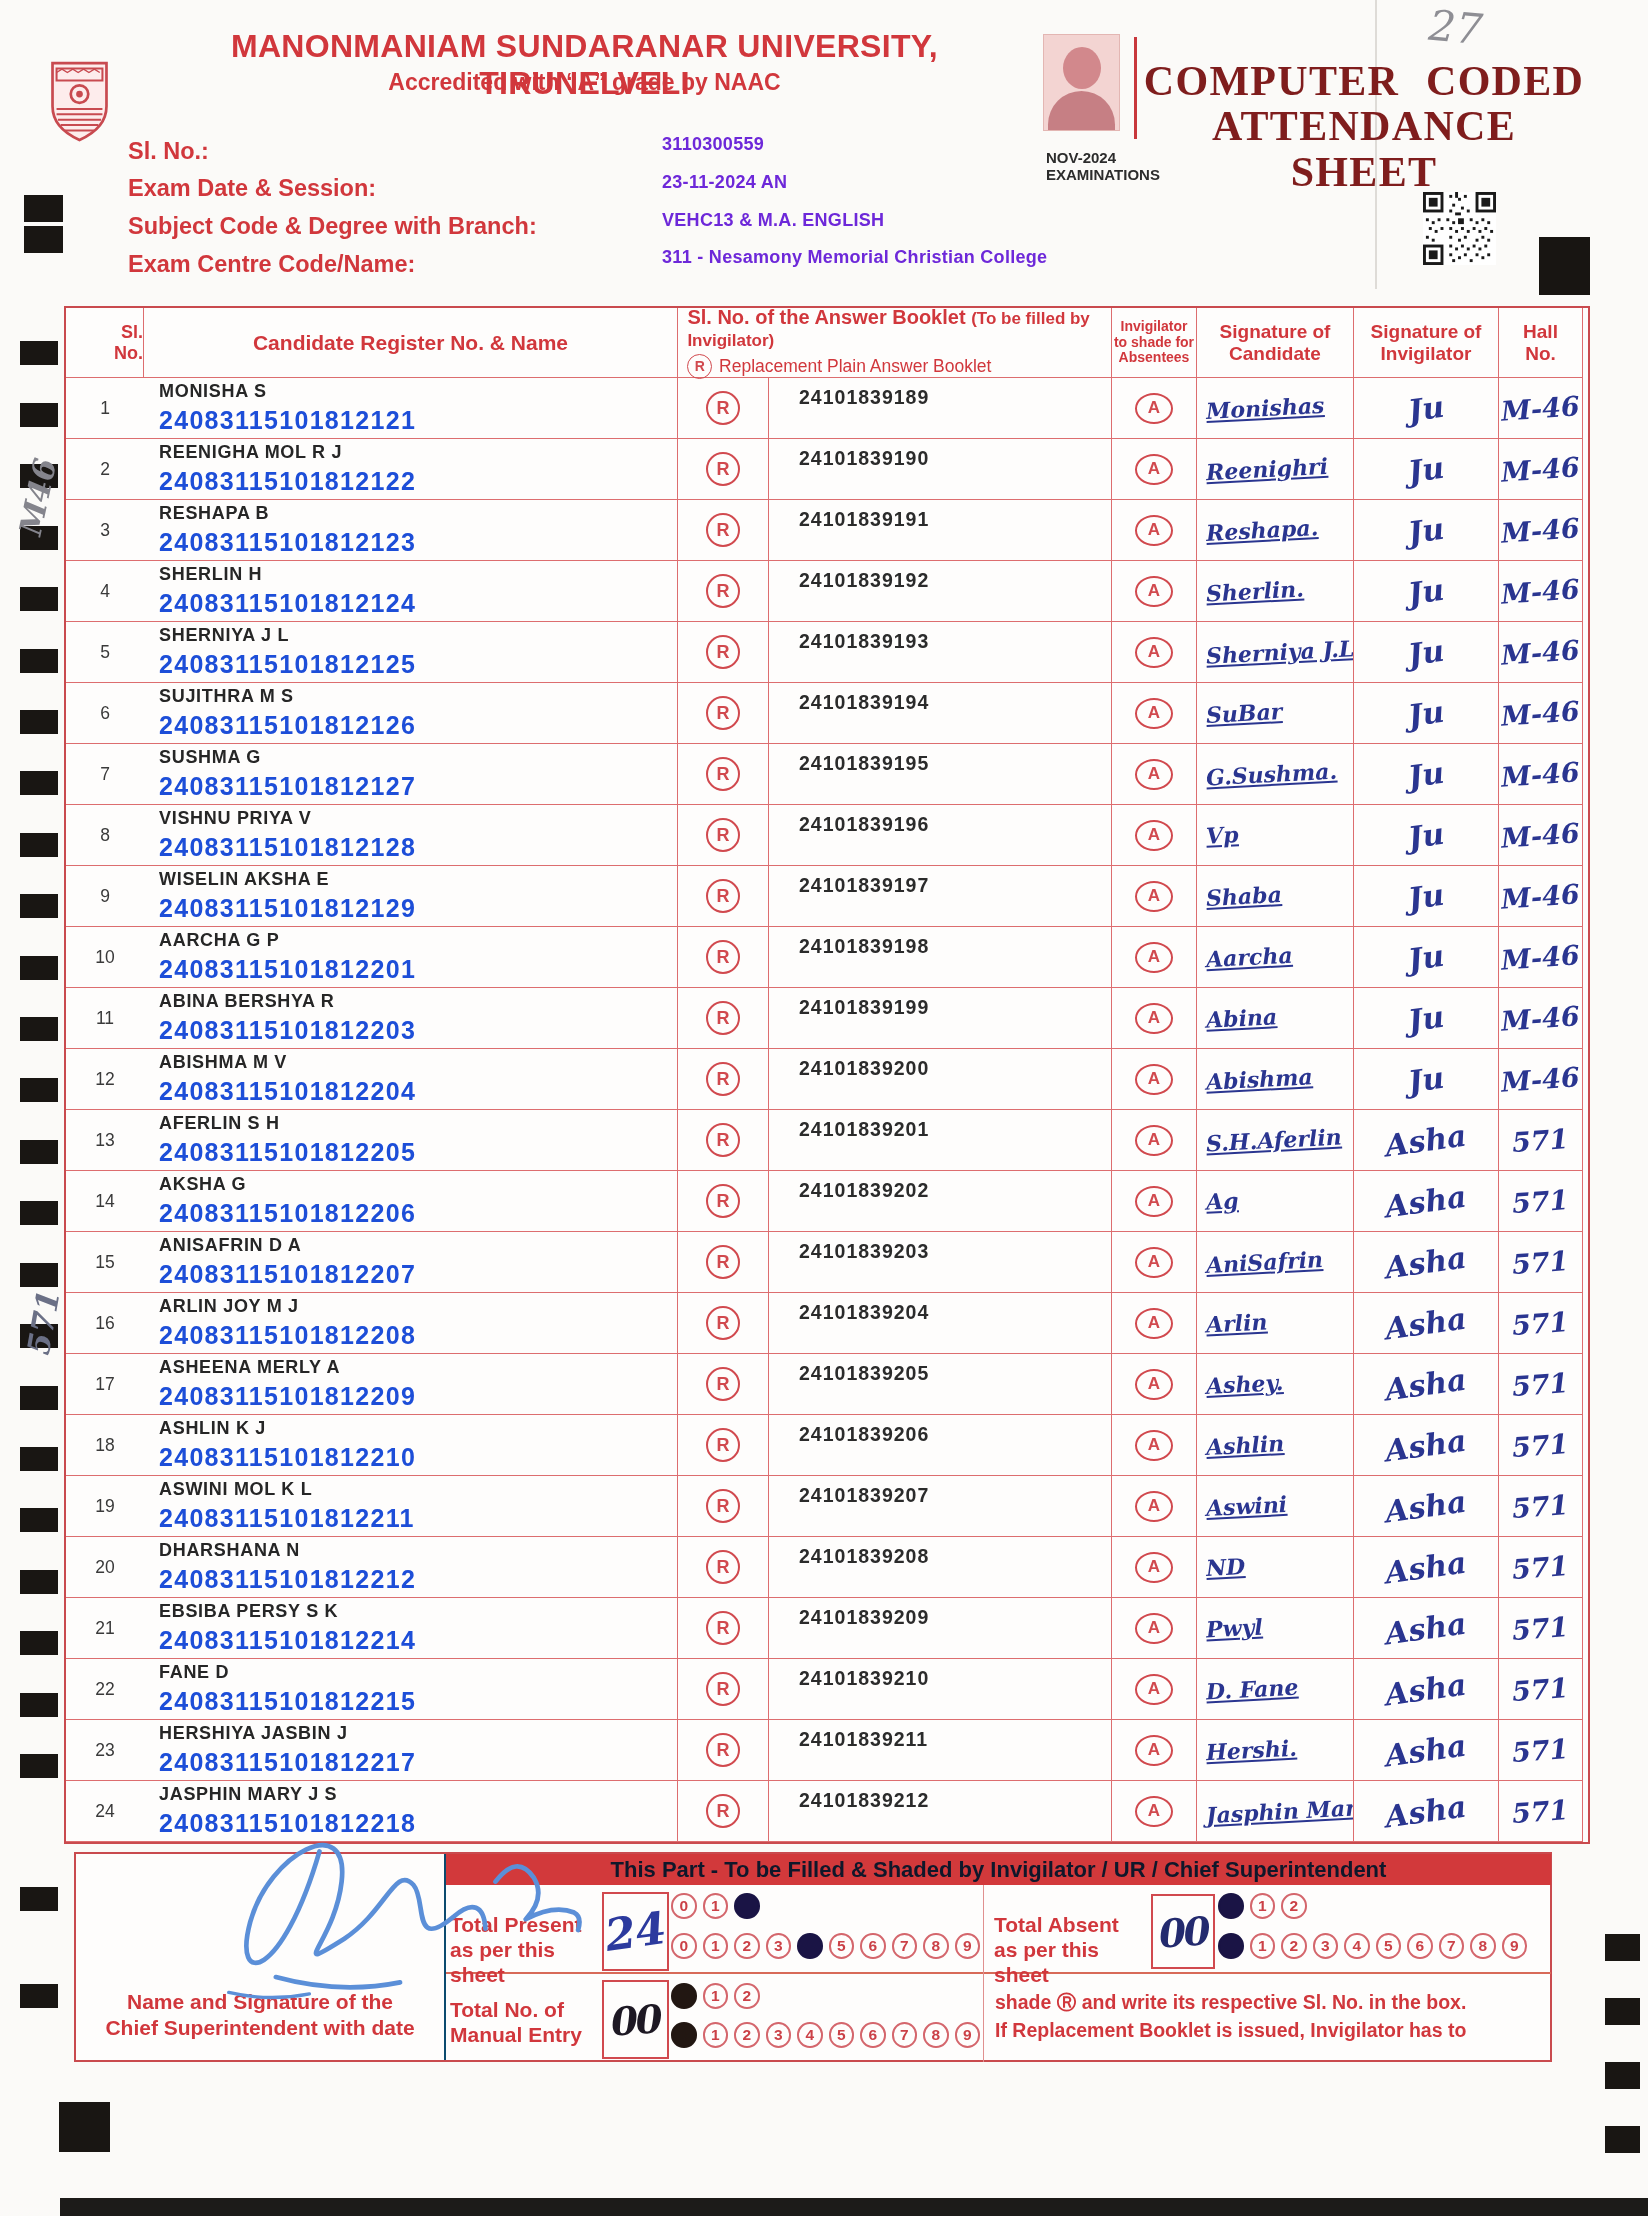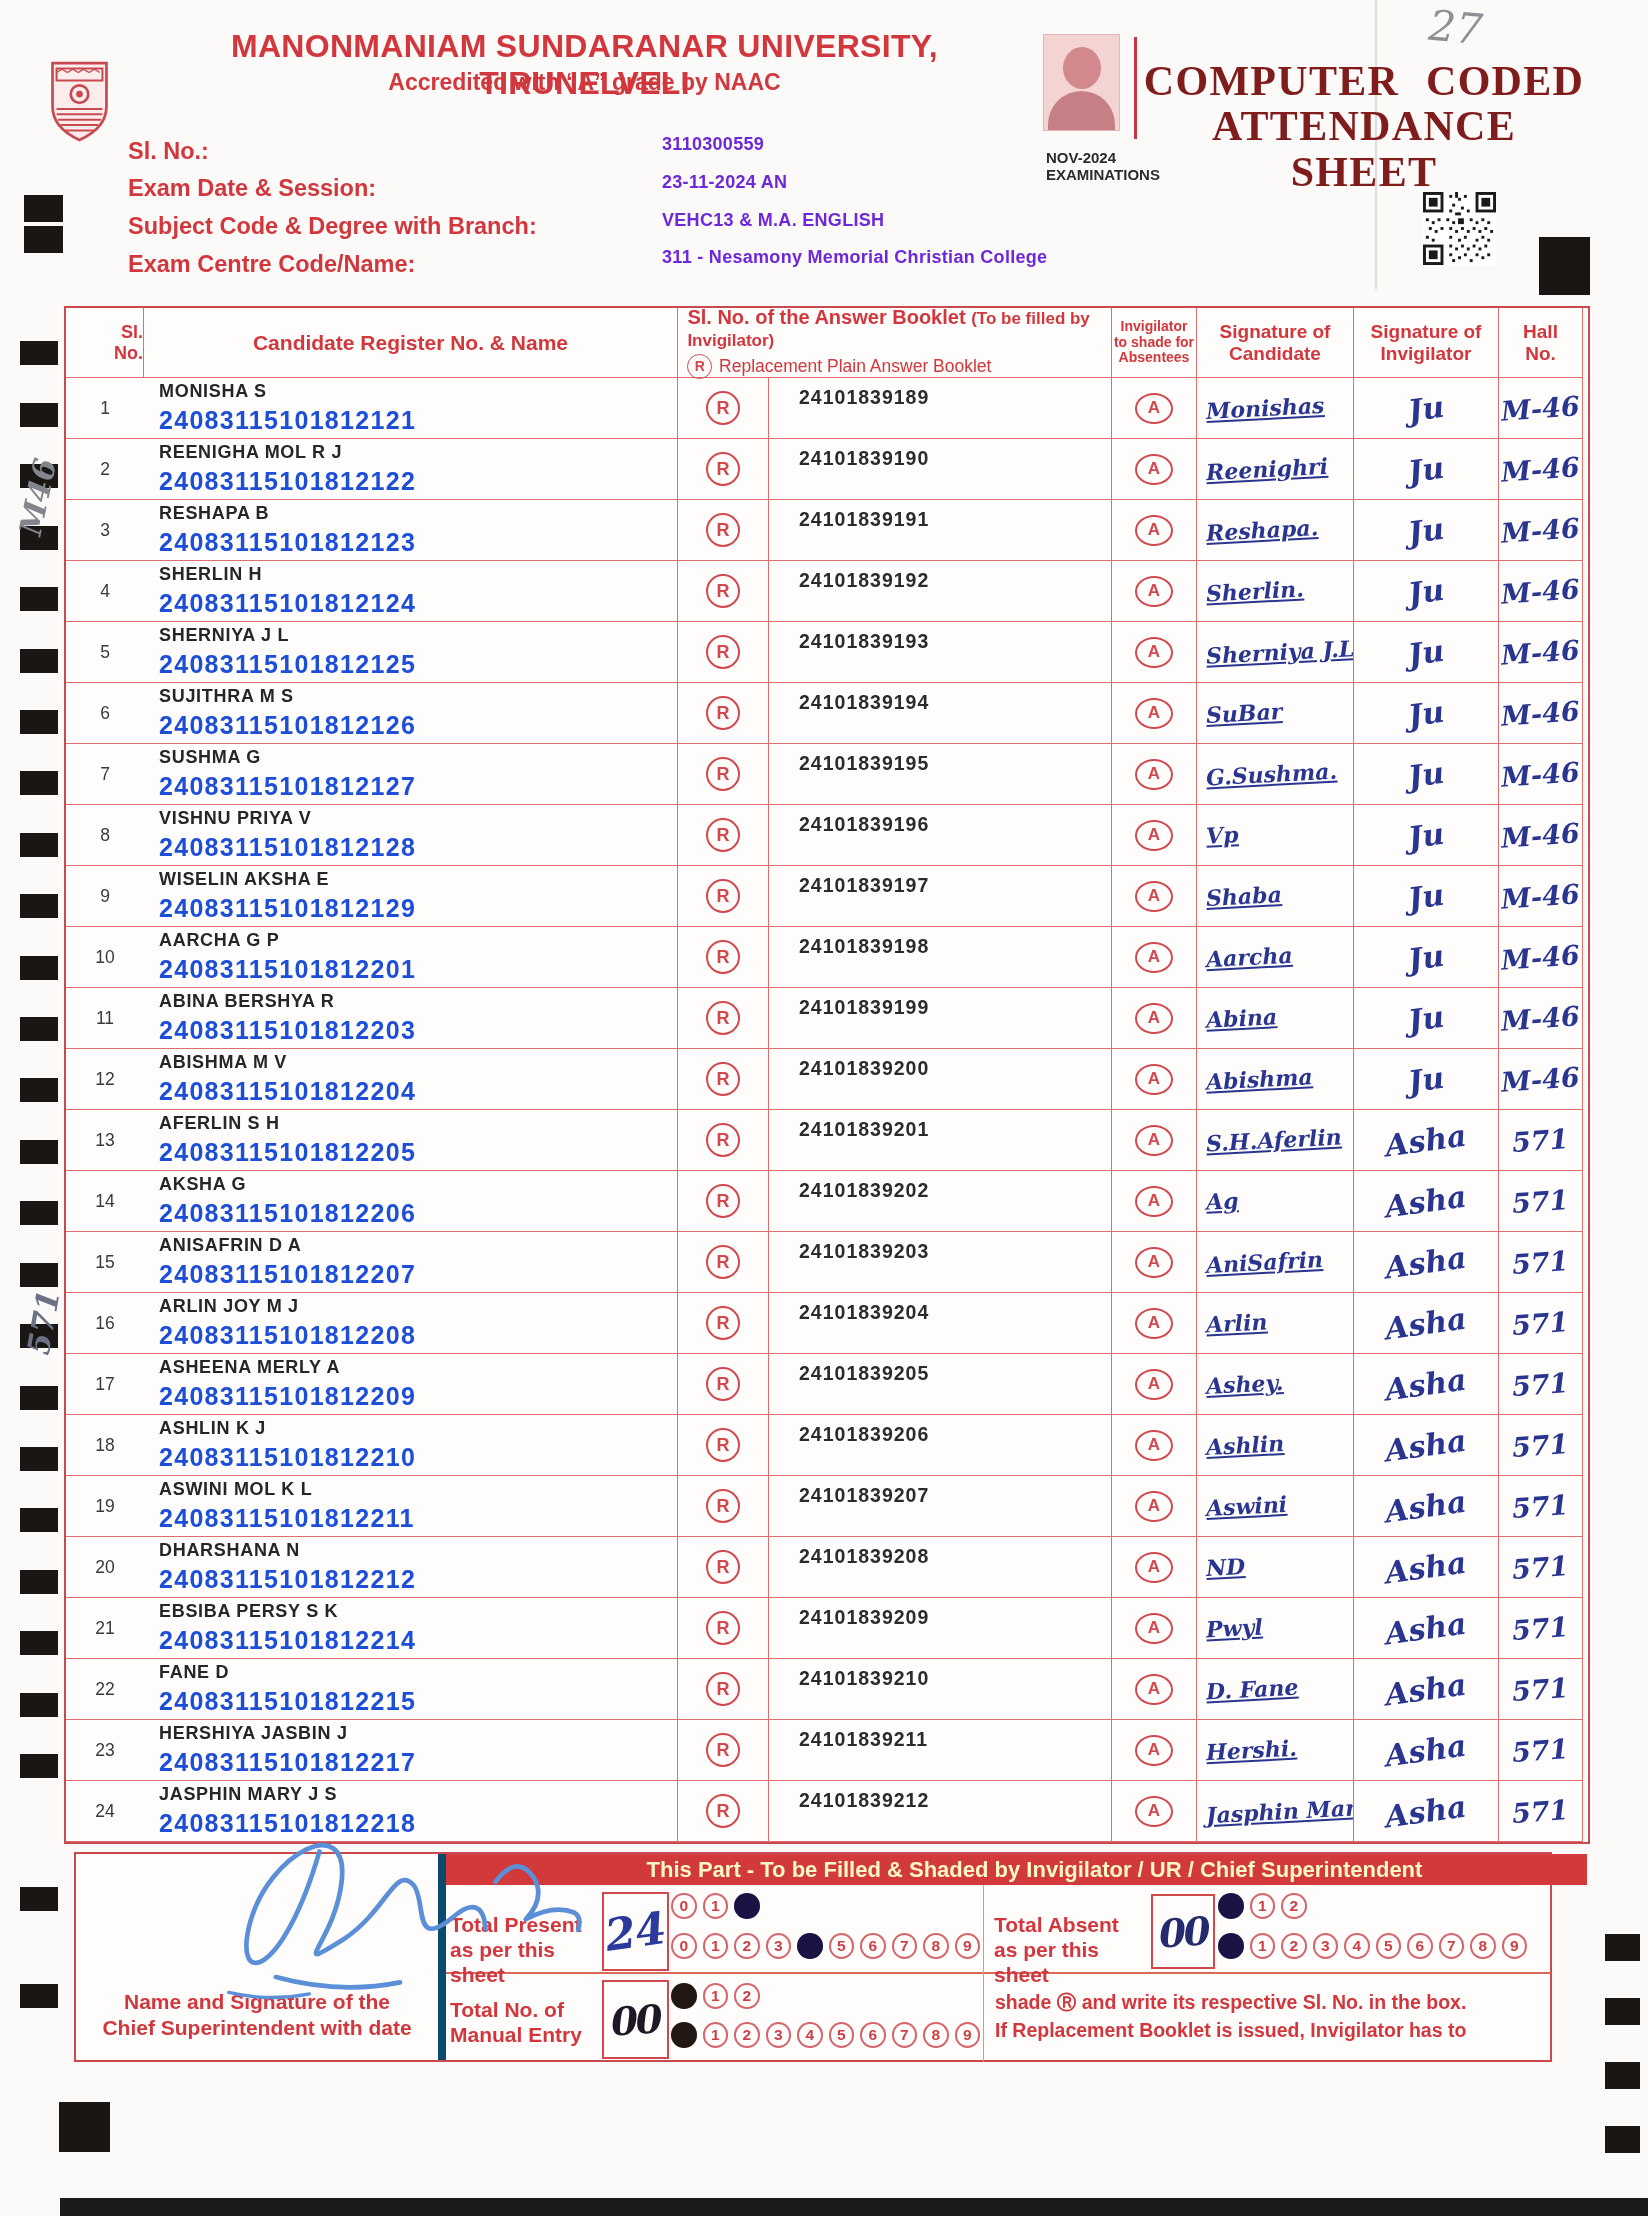--- a/index.html
+++ b/index.html
@@ -68,25 +68,25 @@
   .c-csig{display:flex;align-items:center;justify-content:flex-start;padding-left:9.4px;overflow:hidden;}
   .c-csig .hand{font-size:22px;font-weight:bold;transform:rotate(-3deg);text-decoration:underline;white-space:nowrap;}
   .c-isig{display:flex;align-items:center;justify-content:center;overflow:hidden;}
   .c-isig .hand{font-size:30px;font-weight:bold;transform:rotate(-8deg);}
   .c-hall{display:flex;align-items:center;justify-content:center;}
   .c-hall .hand{font-size:27px;font-weight:bold;transform:rotate(-4deg);}
 
   
   .footer{position:absolute;left:74px;top:1852px;width:1478px;height:210px;border:2px solid #c94a4e;
     box-sizing:border-box;background:#fefdfc;}
-  .chief-cell{position:absolute;left:0;top:0;width:370px;height:100%;border-right:8px solid #0c4a6e;box-sizing:border-box;}
+  .chief-cell{position:absolute;left:0;top:0;width:370px;height:100%;border-right:2px solid #0c4a6e;box-sizing:border-box;}
   .chief-label{position:absolute;left:0;bottom:19px;width:100%;text-align:center;color:#d1373c;
     font-size:21px;font-weight:bold;line-height:1.25;}
-  .band{position:absolute;left:370px;top:0;width:1105px;height:31px;background:#d2393b;color:#fef9c3;
-    display:flex;align-items:center;justify-content:center;font-size:22px;font-weight:bold;padding-left:36px;}
+  .band{position:absolute;left:370px;top:0;width:1105px;height:31px;background:#d2393b;color:#0f172a;
+    display:flex;align-items:center;justify-content:center;font-size:22px;font-weight:bold;}
   .f-hline{position:absolute;left:370px;top:118px;width:1105px;height:0;border-top:2px solid #d86a58;}
   .f-vline{position:absolute;left:907px;top:31px;width:0;height:177px;border-left:1.3px solid #e0908f;}
   .tally-label{position:absolute;color:#d1373c;font-size:21px;font-weight:bold;line-height:1.18;}
   .tally-box{position:absolute;border:2px solid #d1494e;display:flex;align-items:center;justify-content:center;}
   .bubble-row{position:absolute;display:flex;gap:6px;}
   .bubble{width:25.5px;height:25.5px;border-radius:50%;border:2px solid #d4666c;color:#cb4147;box-sizing:border-box;
     display:flex;align-items:center;justify-content:center;font-size:15.5px;font-weight:bold;}
   .bubble.filled{background:#1a1445;border-color:#1a1445;color:transparent;}
   .manual-scope .bubble.filled{background:#221712;border-color:#221712;}
   .hw-present{font-family:"DejaVu Serif",serif;font-style:italic;font-size:44px;font-weight:bold;

